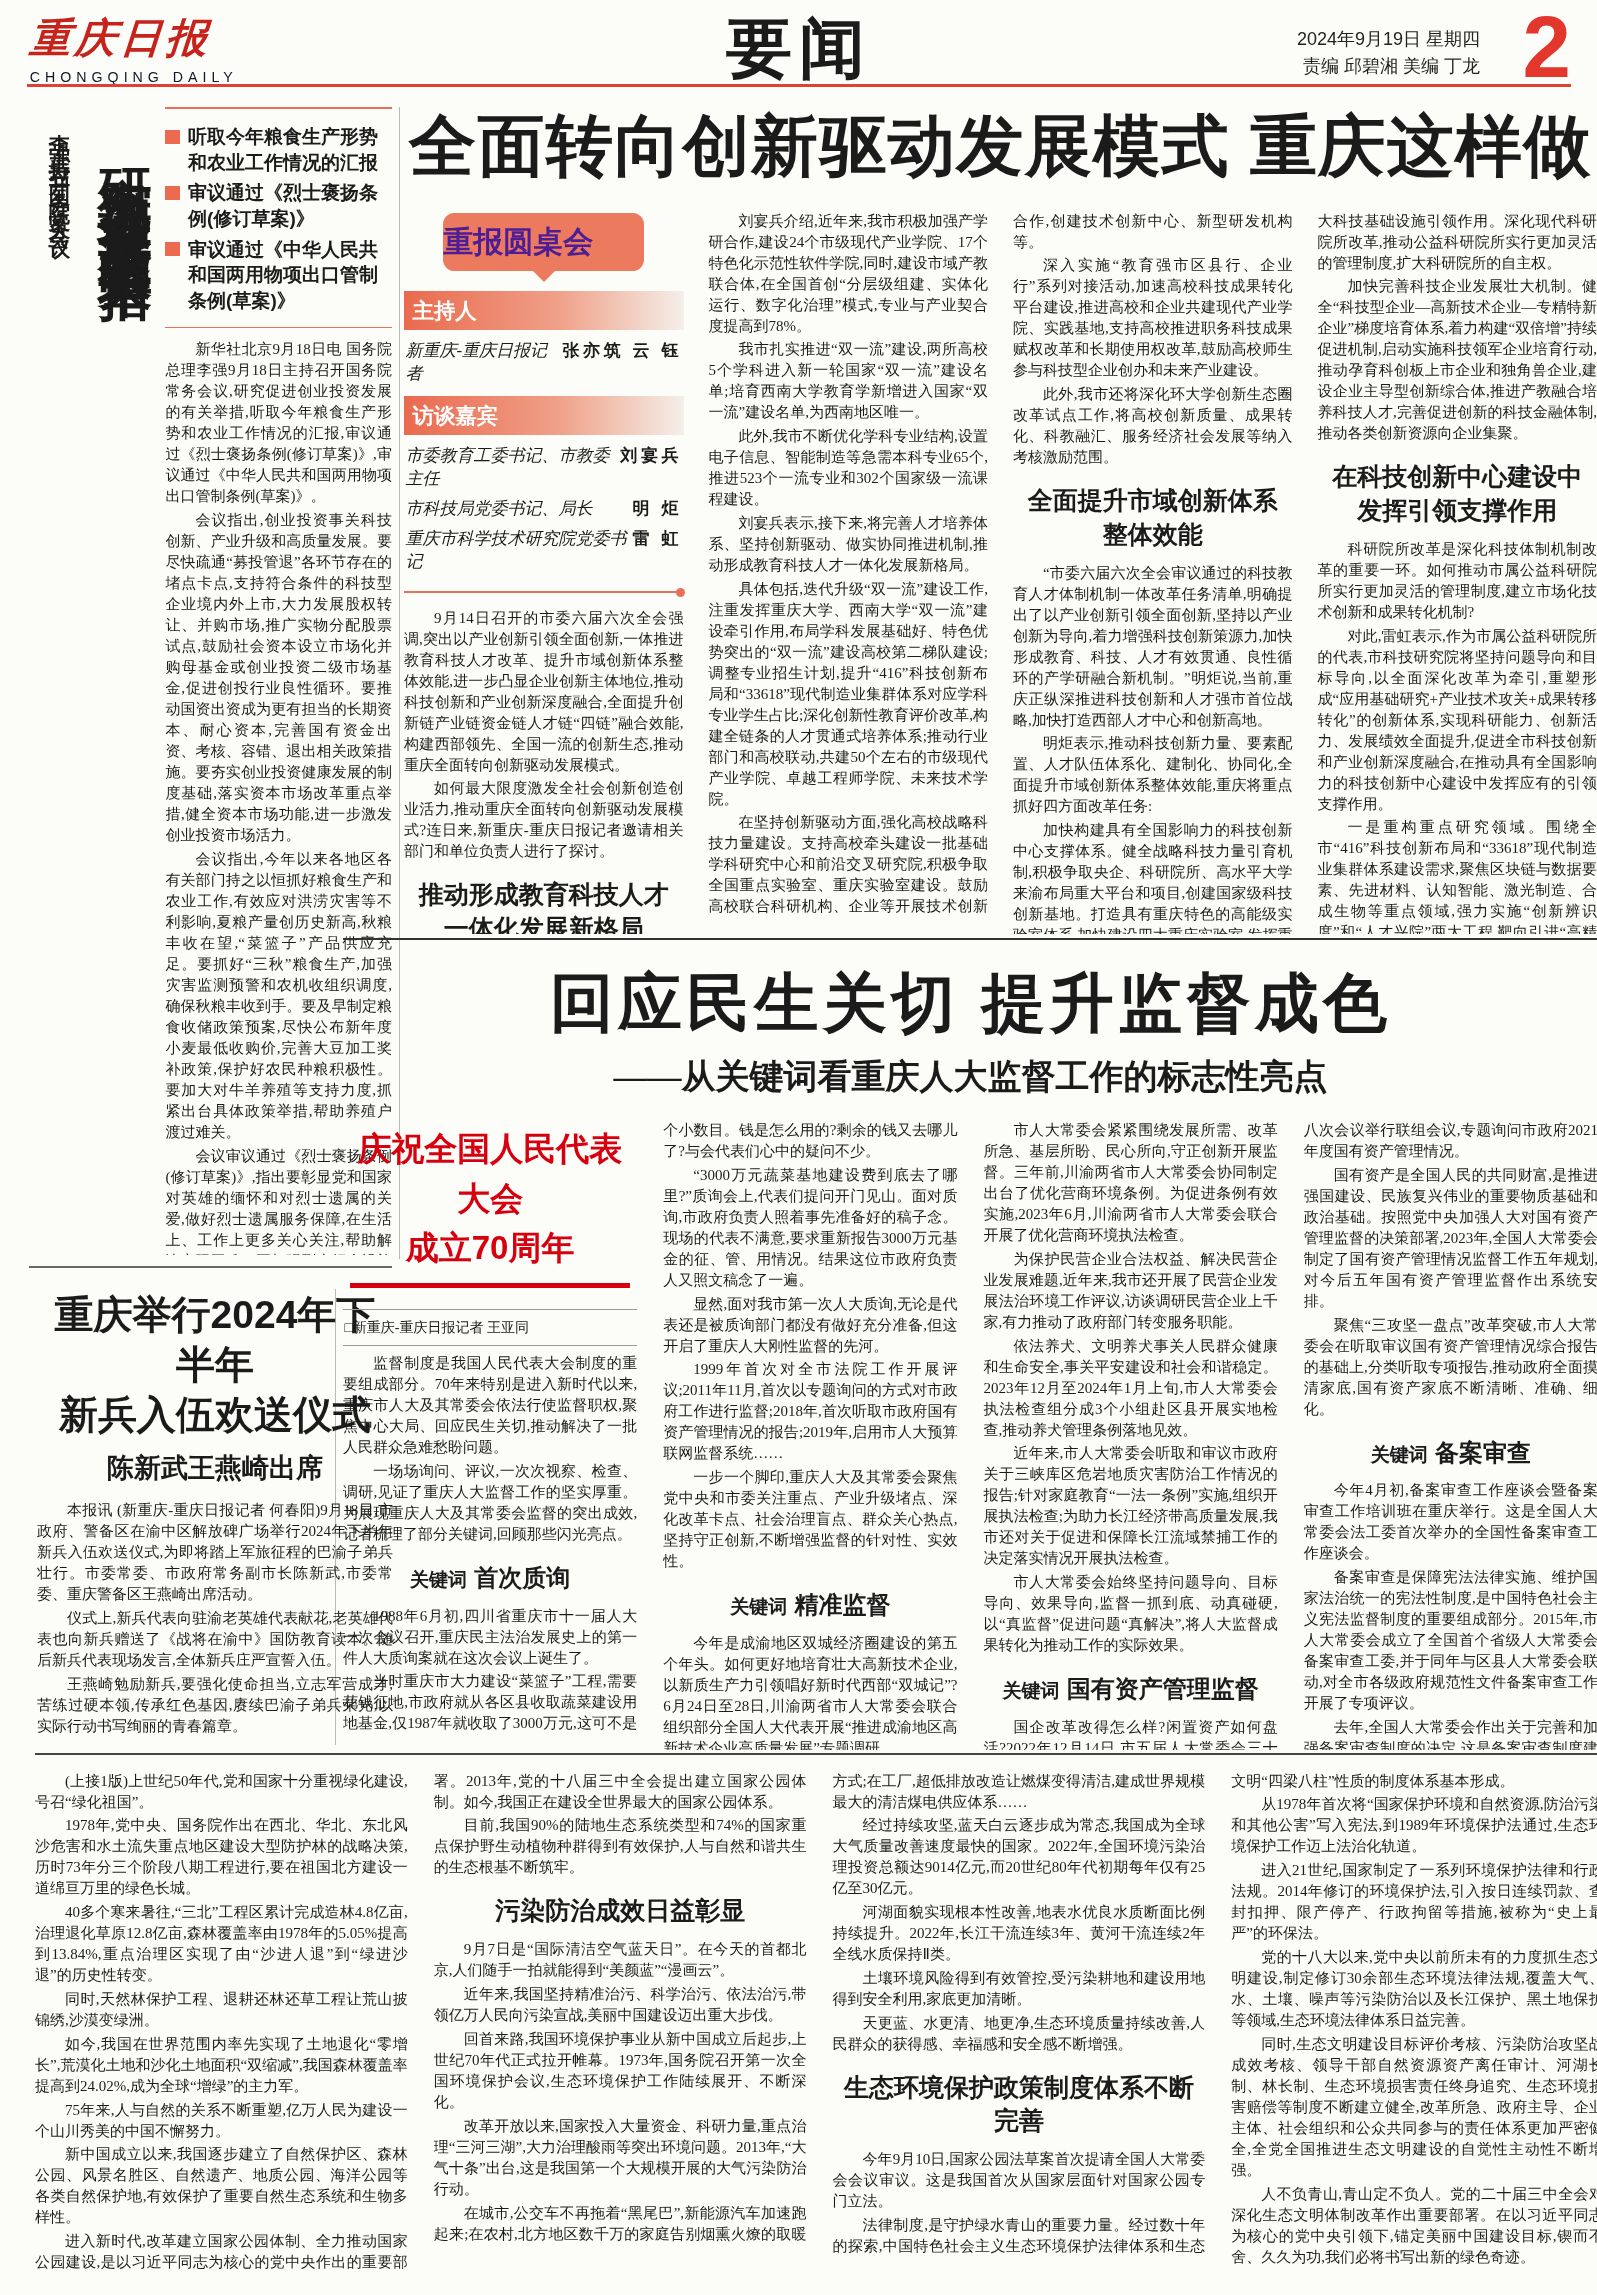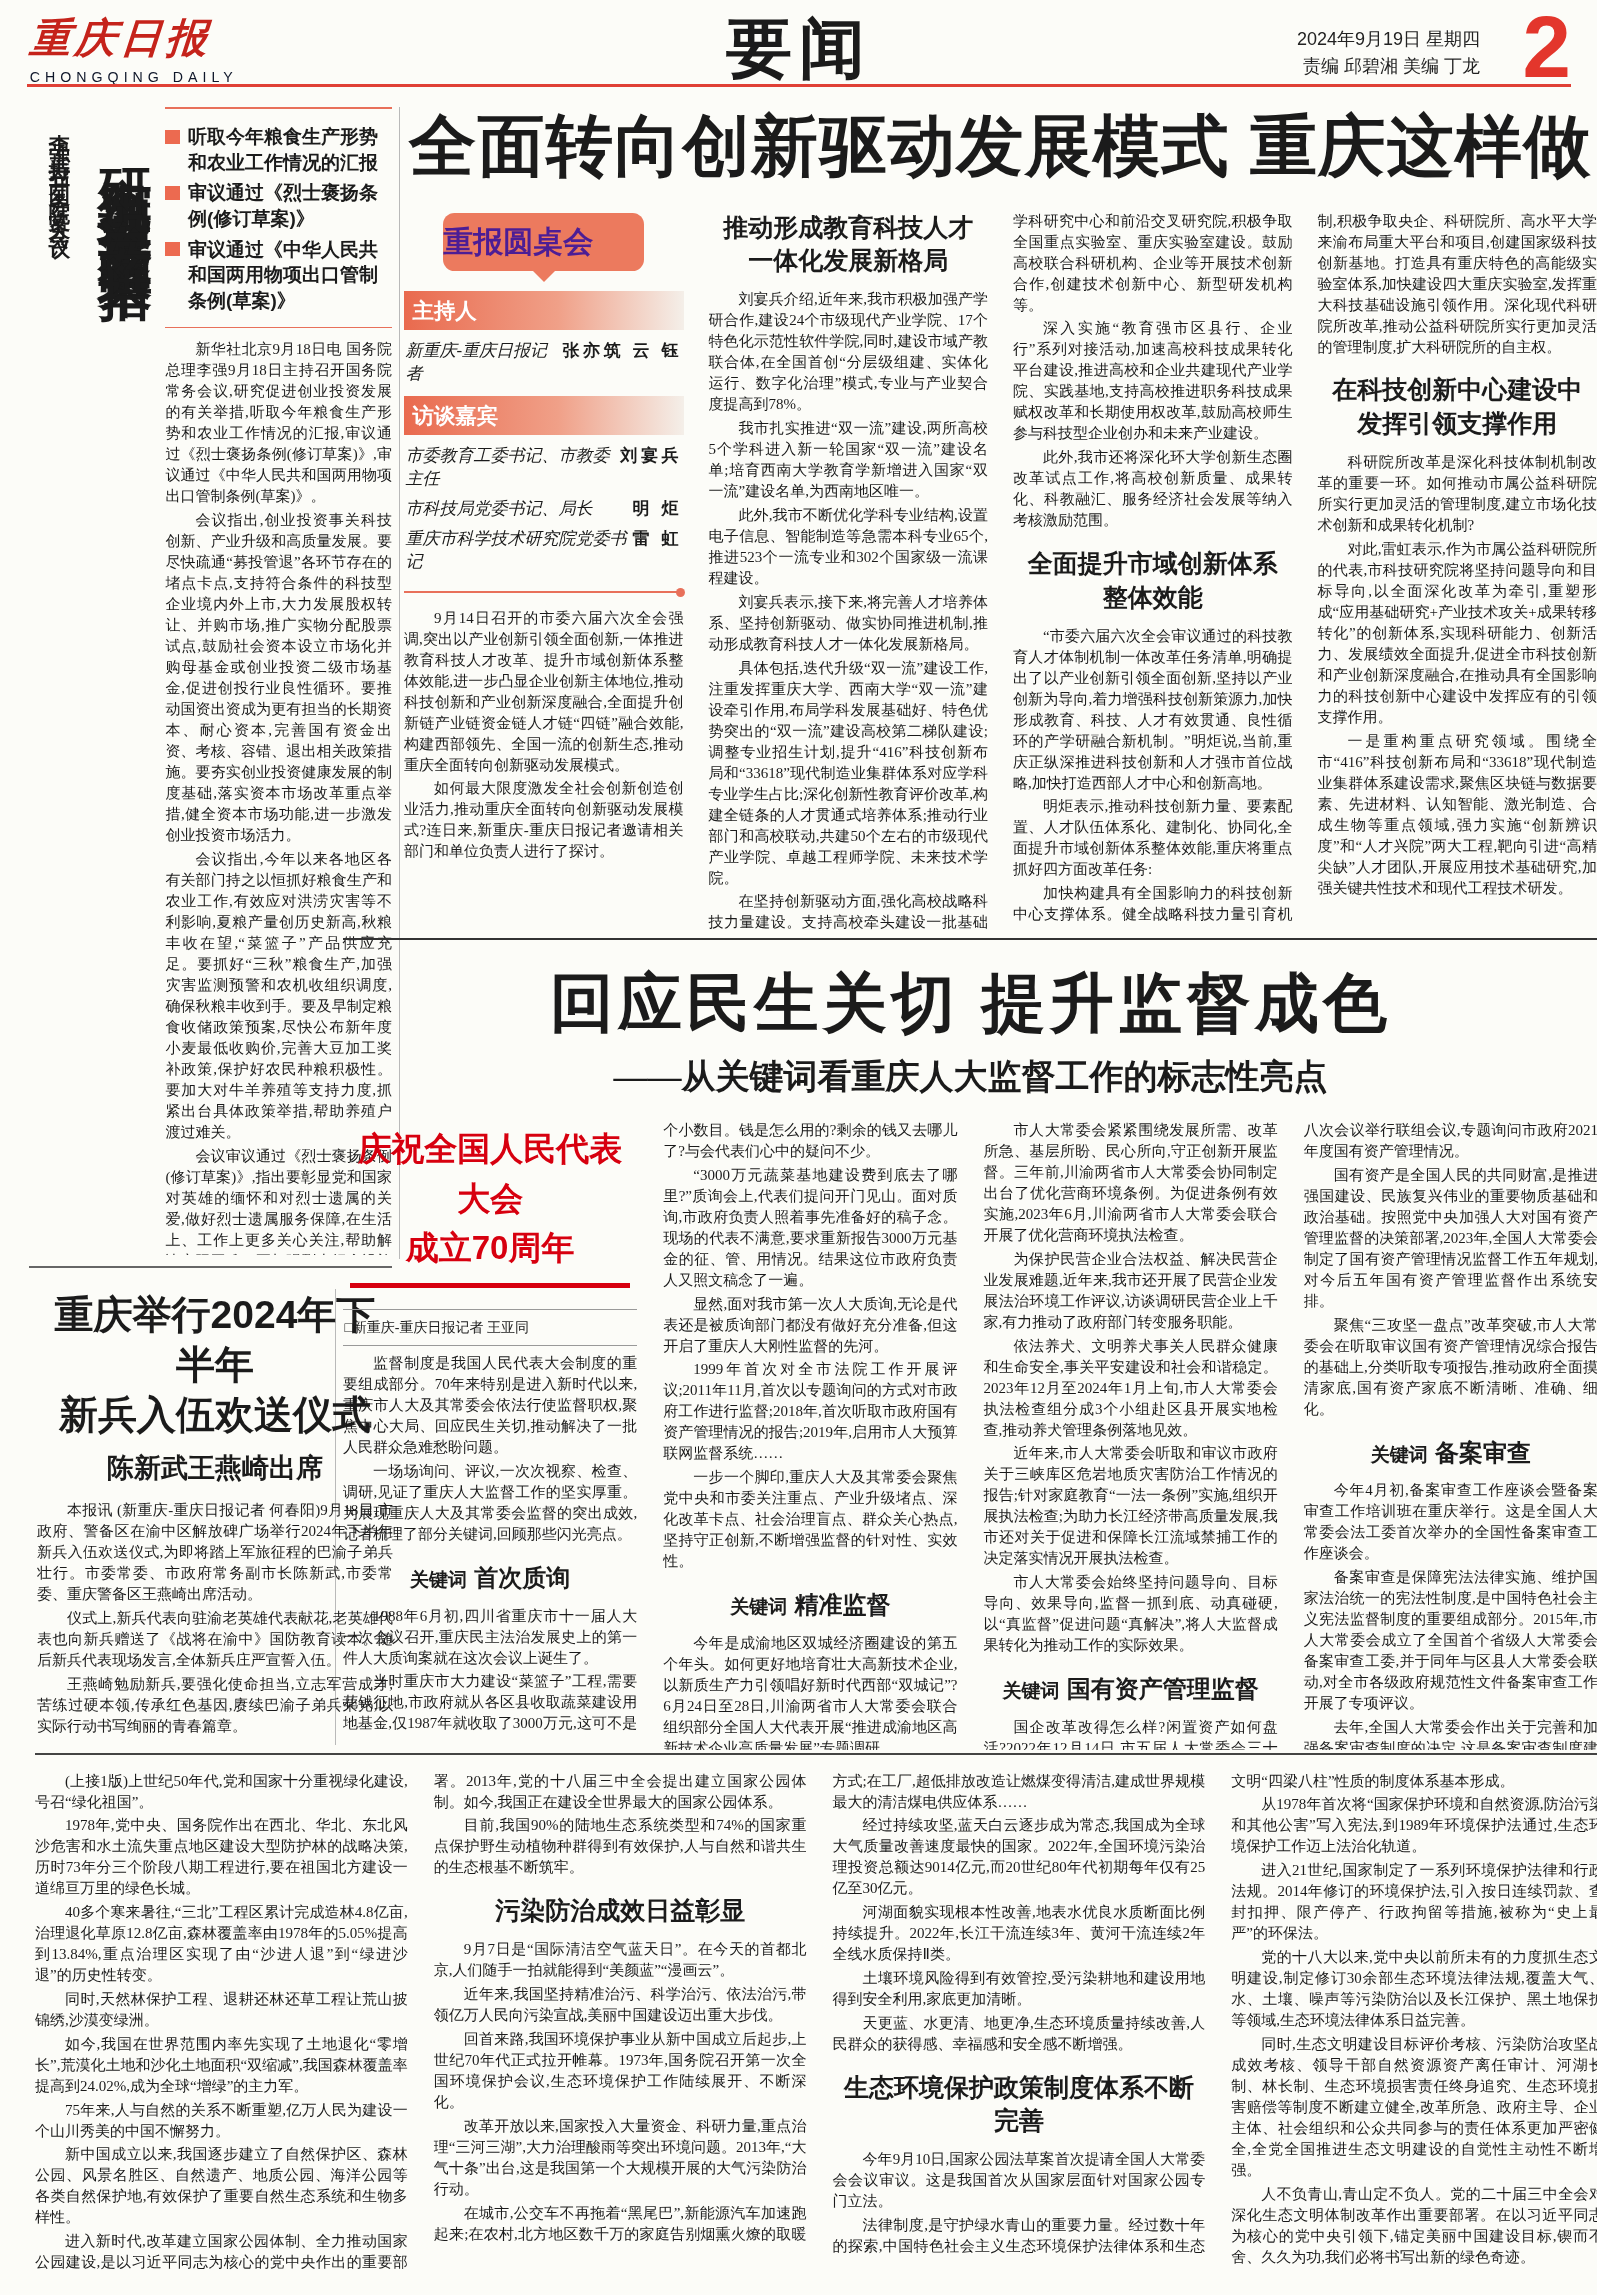--- a/index.html
+++ b/index.html
@@ -191,20 +191,21 @@
         <p class="para">此外,我市不断优化学科专业结构,设置电子信息、智能制造等急需本科专业65个,推进523个一流专业和302个国家级一流课程建设。</p>
         <p class="para">刘宴兵表示,接下来,将完善人才培养体系、坚持创新驱动、做实协同推进机制,推动形成教育科技人才一体化发展新格局。</p>
         <p class="para">具体包括,迭代升级“双一流”建设工作,注重发挥重庆大学、西南大学“双一流”建设牵引作用,布局学科发展基础好、特色优势突出的“双一流”建设高校第二梯队建设;调整专业招生计划,提升“416”科技创新布局和“33618”现代制造业集群体系对应学科专业学生占比;深化创新性教育评价改革,构建全链条的人才贯通式培养体系;推动行业部门和高校联动,共建50个左右的市级现代产业学院、卓越工程师学院、未来技术学院。</p>
         <p class="para">在坚持创新驱动方面,强化高校战略科技力量建设。支持高校牵头建设一批基础学科研究中心和前沿交叉研究院,积极争取全国重点实验室、重庆实验室建设。鼓励高校联合科研机构、企业等开展技术创新合作,创建技术创新中心、新型研发机构等。</p>
         <p class="para">深入实施“教育强市区县行、企业行”系列对接活动,加速高校科技成果转化平台建设,推进高校和企业共建现代产业学院、实践基地,支持高校推进职务科技成果赋权改革和长期使用权改革,鼓励高校师生参与科技型企业创办和未来产业建设。</p>
         <p class="para">此外,我市还将深化环大学创新生态圈改革试点工作,将高校创新质量、成果转化、科教融汇、服务经济社会发展等纳入考核激励范围。</p>
         <h3 class="col-subhead">全面提升市域创新体系整体效能</h3>
         <p class="para">“市委六届六次全会审议通过的科技教育人才体制机制一体改革任务清单,明确提出了以产业创新引领全面创新,坚持以产业创新为导向,着力增强科技创新策源力,加快形成教育、科技、人才有效贯通、良性循环的产学研融合新机制。”明炬说,当前,重庆正纵深推进科技创新和人才强市首位战略,加快打造西部人才中心和创新高地。</p>
         <p class="para">明炬表示,推动科技创新力量、要素配置、人才队伍体系化、建制化、协同化,全面提升市域创新体系整体效能,重庆将重点抓好四方面改革任务:</p>
         <p class="para">加快构建具有全国影响力的科技创新中心支撑体系。健全战略科技力量引育机制,积极争取央企、科研院所、高水平大学来渝布局重大平台和项目,创建国家级科技创新基地。打造具有重庆特色的高能级实验室体系,加快建设四大重庆实验室,发挥重大科技基础设施引领作用。深化现代科研院所改革,推动公益科研院所实行更加灵活的管理制度,扩大科研院所的自主权。</p>
+        <p class="para">加快完善科技企业发展壮大机制。健全“科技型企业—高新技术企业—专精特新企业”梯度培育体系,着力构建“双倍增”持续促进机制,启动实施科技领军企业培育行动,推动孕育科创板上市企业和独角兽企业,建设企业主导型创新综合体,推进产教融合培养科技人才,完善促进创新的科技金融体制,推动各类创新资源向企业集聚。</p>
         <h3 class="col-subhead">在科技创新中心建设中发挥引领支撑作用</h3>
         <p class="para">科研院所改革是深化科技体制机制改革的重要一环。如何推动市属公益科研院所实行更加灵活的管理制度,建立市场化技术创新和成果转化机制?</p>
         <p class="para">对此,雷虹表示,作为市属公益科研院所的代表,市科技研究院将坚持问题导向和目标导向,以全面深化改革为牵引,重塑形成“应用基础研究+产业技术攻关+成果转移转化”的创新体系,实现科研能力、创新活力、发展绩效全面提升,促进全市科技创新和产业创新深度融合,在推动具有全国影响力的科技创新中心建设中发挥应有的引领支撑作用。</p>
         <p class="para">一是重构重点研究领域。围绕全市“416”科技创新布局和“33618”现代制造业集群体系建设需求,聚焦区块链与数据要素、先进材料、认知智能、激光制造、合成生物等重点领域,强力实施“创新辨识度”和“人才兴院”两大工程,靶向引进“高精尖缺”人才团队,开展应用技术基础研究,加强关键共性技术和现代工程技术研发。</p>
       </div>
   </div>
 
   <div class="section-mid">
     <div class="mid-headline">回应民生关切 提升监督成色</div>
     <div class="mid-subheadline">——从关键词看重庆人大监督工作的标志性亮点</div>

